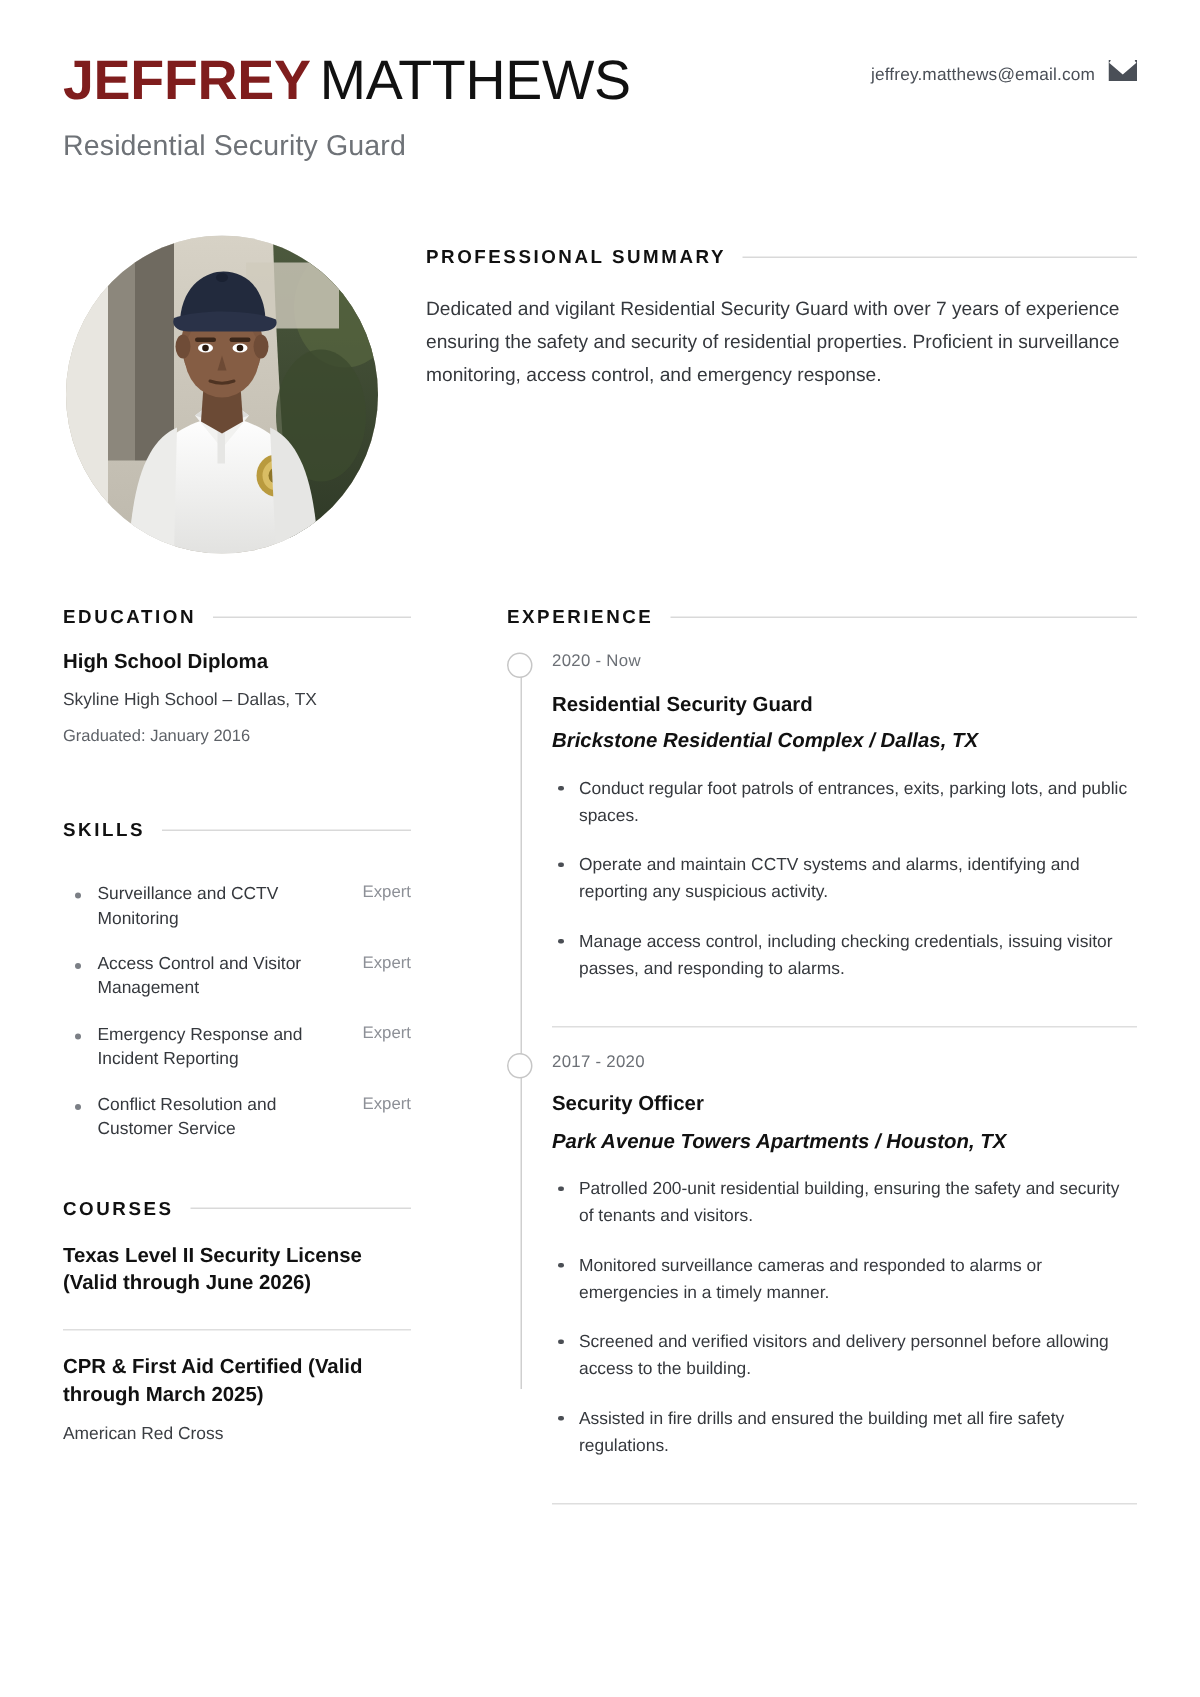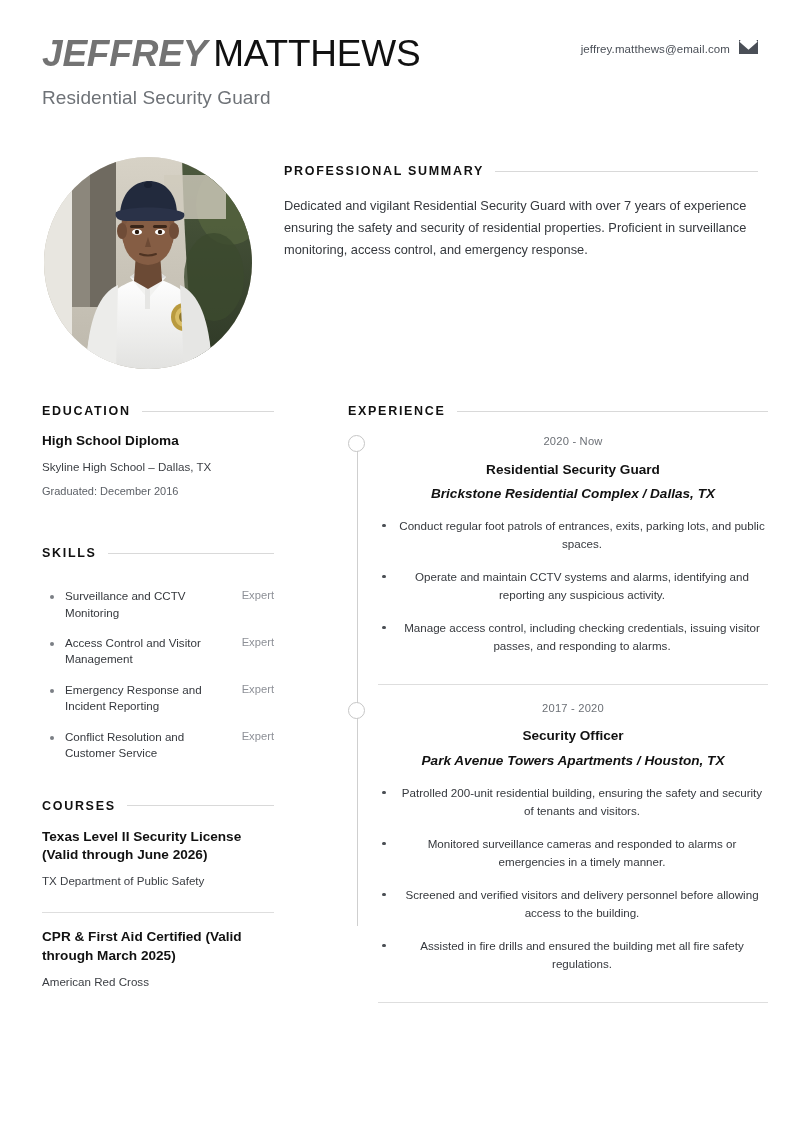--- a/index.html
+++ b/index.html
@@ -30,22 +30,21 @@
     width: 716px;
   }
   .name-line {
     font-size: 37px;
     letter-spacing: -0.2px;
     line-height: 1.1;
     white-space: nowrap;
   }
   .name-first {
     font-weight: 700;
-    color: #737373;
-    font-style: italic;
+    color: #7f1d1d;
   }
   .name-last {
     font-weight: 300;
     color: #111111;
     margin-left: 6px;
   }
   .job-title {
     margin-top: 12px;
     font-size: 19px;
     font-weight: 400;
@@ -179,24 +178,23 @@
   .course-item { margin-top: 15px; }
   .course-divider {
     height: 1px;
     background: #dedede;
     margin-top: 22px;
   }
 
   
   .exp-col {
     position: absolute;
-    left: 348px;
+    left: 338px;
     top: 404px;
     width: 420px;
-    text-align: center;
   }
   .timeline {
     position: relative;
     margin-top: 16px;
     padding-left: 30px;
   }
   .tl-line {
     position: absolute;
     left: 9px;
     top: 16px;
@@ -372,21 +370,21 @@
   <div class="left-col">
 
     <div class="block">
       <div class="sec-head">
         <span class="label">EDUCATION</span>
         <span class="rule"></span>
       </div>
       <div class="edu-body">
         <div class="entry-title">High School Diploma</div>
         <div class="entry-sub">Skyline High School – Dallas, TX</div>
-        <div class="entry-meta">Graduated: December 2016</div>
+        <div class="entry-meta">Graduated: January 2016</div>
       </div>
     </div>
 
     <div class="block skills-block">
       <div class="sec-head">
         <span class="label">SKILLS</span>
         <span class="rule"></span>
       </div>
       <div class="skills-list">
         <div class="skill-row">
@@ -412,21 +410,20 @@
       </div>
     </div>
 
     <div class="block courses-block">
       <div class="sec-head">
         <span class="label">COURSES</span>
         <span class="rule"></span>
       </div>
       <div class="course-item">
         <div class="entry-title">Texas Level II Security License (Valid through June 2026)</div>
-        <div class="entry-sub">TX Department of Public Safety</div>
       </div>
       <div class="course-divider"></div>
       <div class="course-item">
         <div class="entry-title">CPR &amp; First Aid Certified (Valid through March 2025)</div>
         <div class="entry-sub">American Red Cross</div>
       </div>
     </div>
 
   </div>
 

